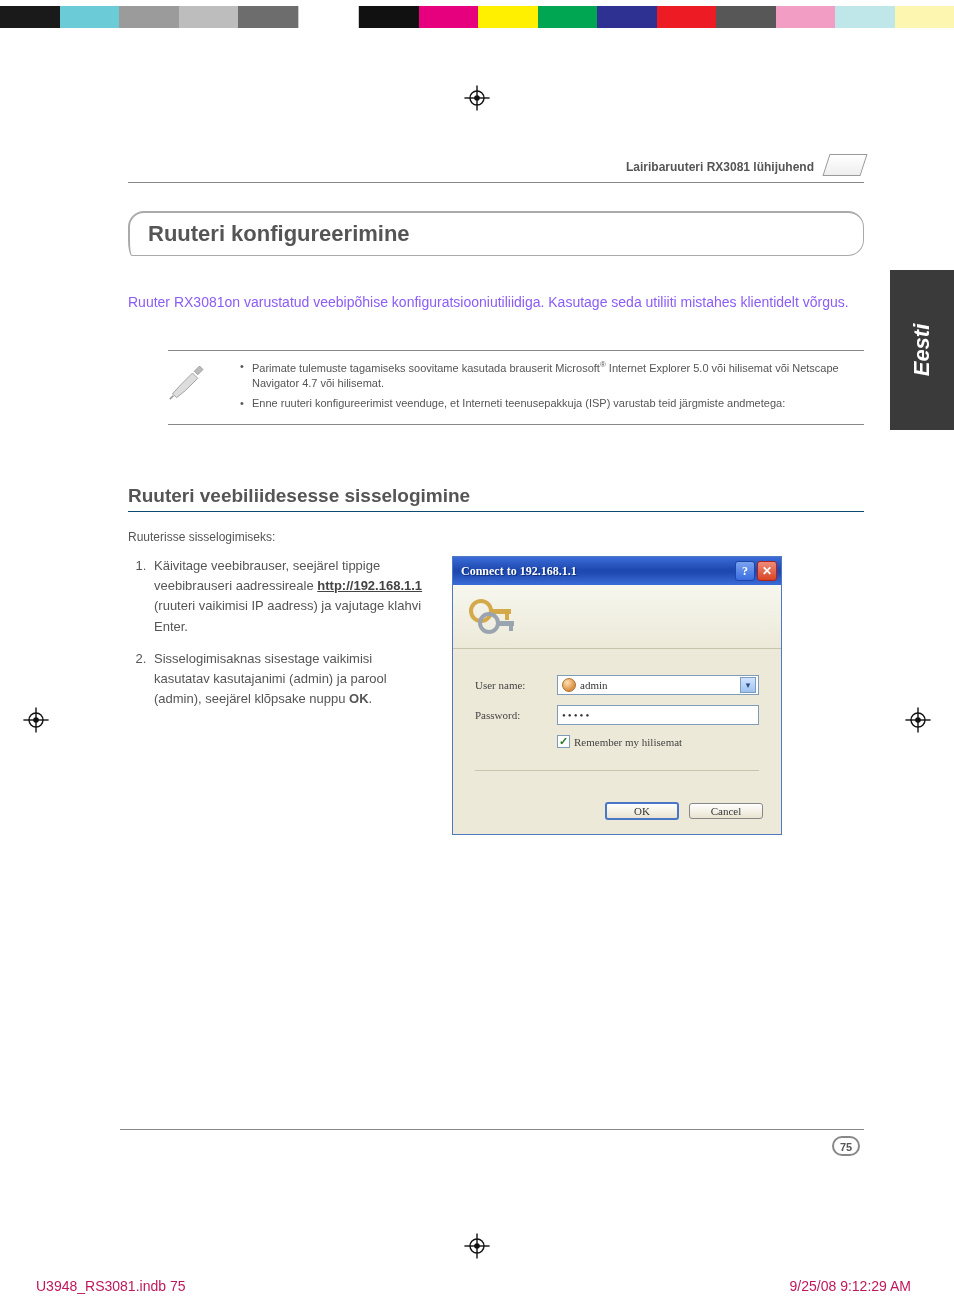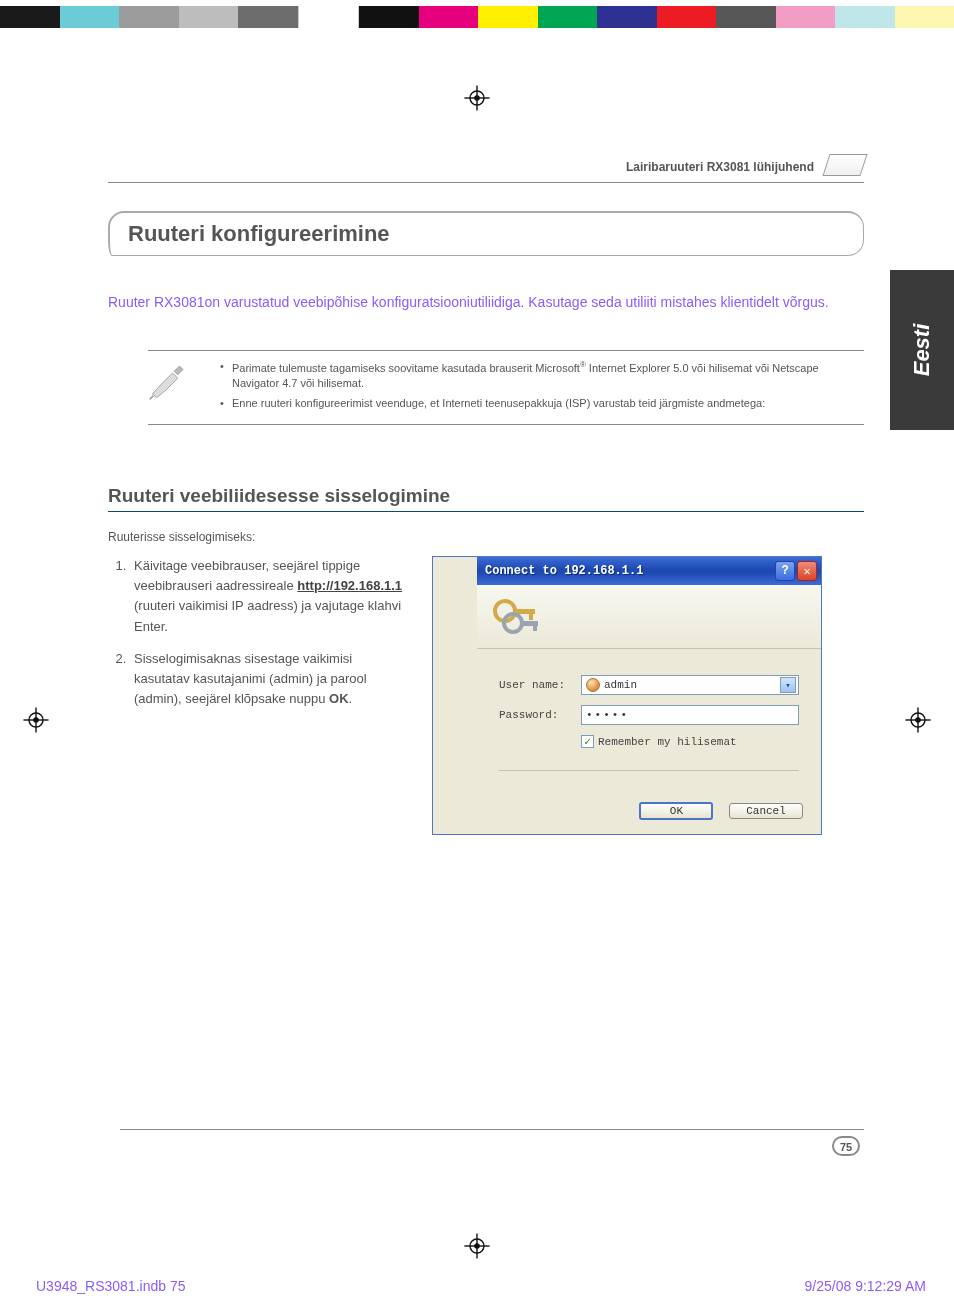--- a/index.html
+++ b/index.html
@@ -43,21 +43,21 @@
   }
   .regmark svg { width: 100%; height: 100%; }
   .reg-top { top: 84px; left: 463px; }
   .reg-left { top: 706px; left: 22px; }
   .reg-right { top: 706px; right: 22px; }
   .reg-bottom { bottom: 48px; left: 463px; }
 
   .page {
     position: absolute;
     top: 160px;
-    left: 108px;
+    left: 128px;
     right: 90px;
   }
   .header-right {
     text-align: right;
     font-size: 12px;
     font-weight: bold;
     color: #555;
     border-bottom: 1px solid #888;
     padding-bottom: 8px;
     padding-right: 50px;
@@ -162,25 +162,24 @@
     line-height: 1.55;
   }
   .steps ol { margin: 0; padding-left: 22px; }
   .steps ol li { margin-bottom: 12px; padding-left: 4px;}
   .steps a { font-weight: bold; color: #444; text-decoration: underline; }
   .steps strong { font-weight: bold; }
 
   
   .dialog-wrap { flex: 1; }
   .dialog {
-    width: 390px;
+    width: 330px;
     border: 1px solid #5078c0;
     background: #ece9d8;
-    font-family: Liberation Mono, monospace;
-    padding-left: 44px;
+    font-family: Liberation Serif, serif;
   }
   .titlebar {
     height: 28px;
     background: linear-gradient(#3b6cd8,#1e49b0 45%,#1e49b0 55%,#3b6cd8);
     color: #fff;
     display: flex;
     align-items: center;
     padding: 0 4px 0 8px;
     font-size: 12px;
     font-weight: bold;
@@ -276,23 +275,23 @@
     right: 94px; bottom: 152px;
     width: 28px; height: 20px;
     border: 2px solid #888;
     border-radius: 10px;
     text-align:center; font-size:11px; font-weight:bold; color:#555;
     line-height:18px;
   }
   .imprint {
     position: absolute;
     bottom: 14px;
-    left: 36px; right: 28px;
+    left: 36px; right: 43px;
     display: flex; justify-content: space-between;
-    font-size: 14px; color:#8b5cf6;
+    font-size: 14px; color:#be185d;
   }
 </style>
 </head>
 <body>
 
 <div class="colorbar">
   <div class="cb-black"></div>
     <div class="cb-cyan"></div>
     <div class="cb-gray1"></div>
   <div class="cb-gray2"></div>

